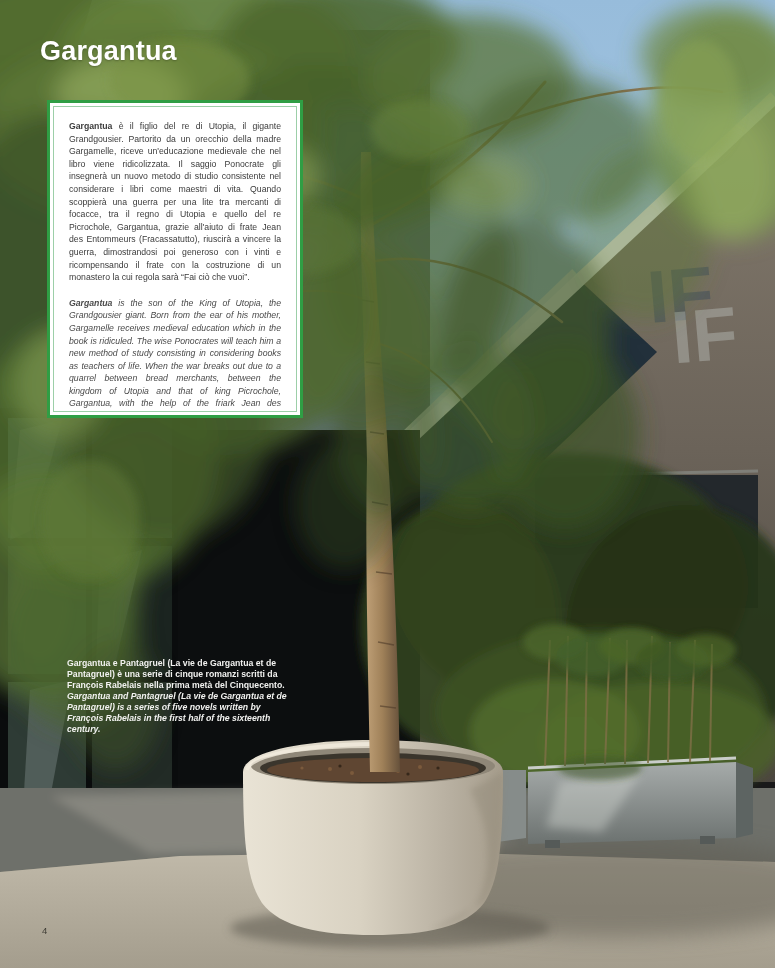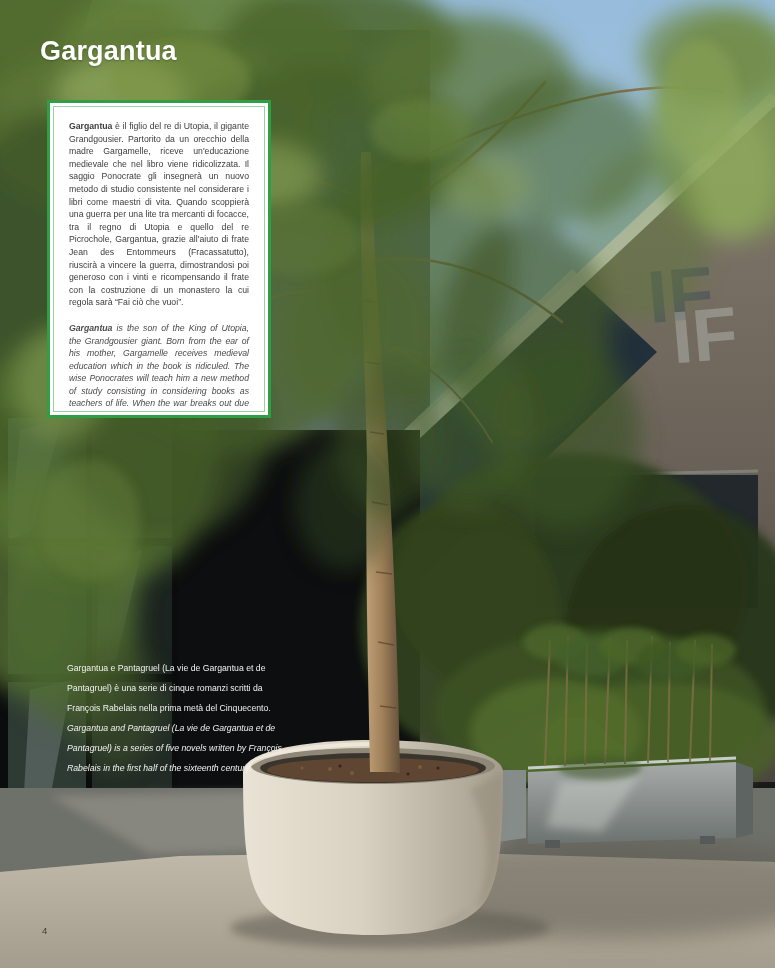--- a/index.html
+++ b/index.html
@@ -11,36 +11,36 @@
   body{font-family:"Liberation Sans", sans-serif;}
   .photo{position:relative;width:775px;height:968px;overflow:hidden;}
   .photo svg{position:absolute;inset:0;display:block;}
 
   .page-title{
     position:absolute;left:40px;top:36px;
     font-size:27px;font-weight:bold;color:#ffffff;
     letter-spacing:.2px;text-shadow:0 1px 2px rgba(0,0,0,.25);
   }
   .info-box{
-    position:absolute;left:47px;top:100px;width:224px;height:318px;
+    position:absolute;left:47px;top:100px;width:256px;height:318px;
     background:#ffffff;border:3px solid var(--accent-green);
   }
   .info-box .inner{
     position:absolute;inset:3px;border:1px solid var(--inner-border);
     padding:13px 15px 10px 15px;overflow:hidden;
   }
   .info-box p{
     font-size:8.7px;line-height:12.6px;color:#3b3b3b;
     text-align:justify;
   }
   .info-box p.en{margin-top:13px;font-style:italic;color:#4a4a4a;}
   .info-box .lead{font-weight:bold;}
   .caption{
     position:absolute;left:67px;top:658px;width:230px;
-    color:#f2f2f0;font-size:8.7px;line-height:20px;
+    color:#f2f2f0;font-size:8.7px;line-height:11px;font-weight:bold;
   }
   .caption p.en{font-style:italic;}
   .page-number{
     position:absolute;left:42px;top:925px;
     font-size:9.5px;color:#3f3d35;
   }
 </style>
 </head>
 <body>
 

